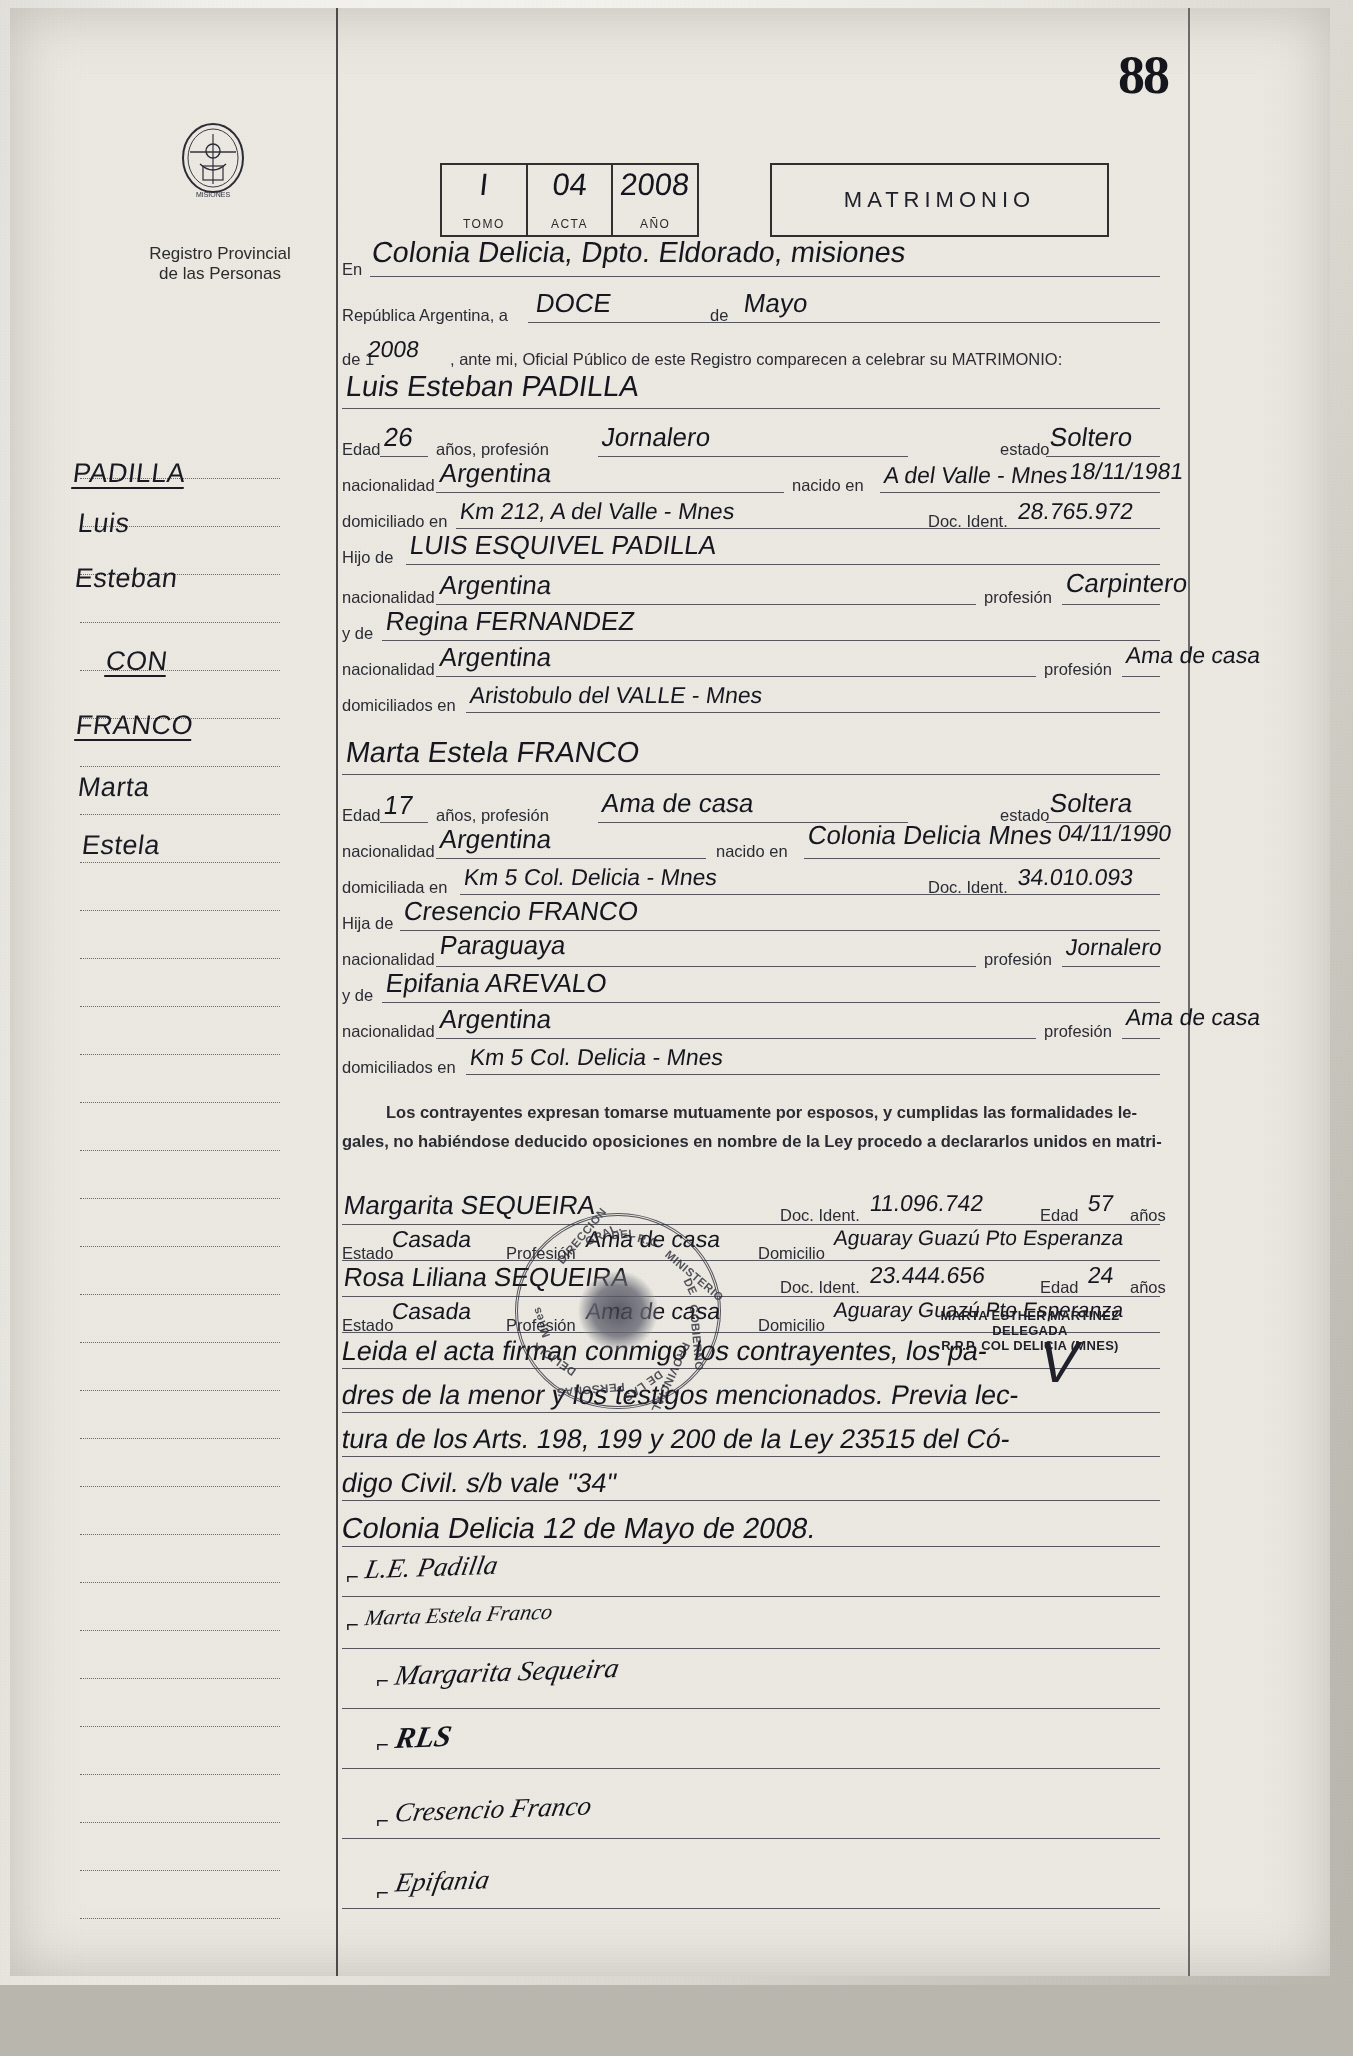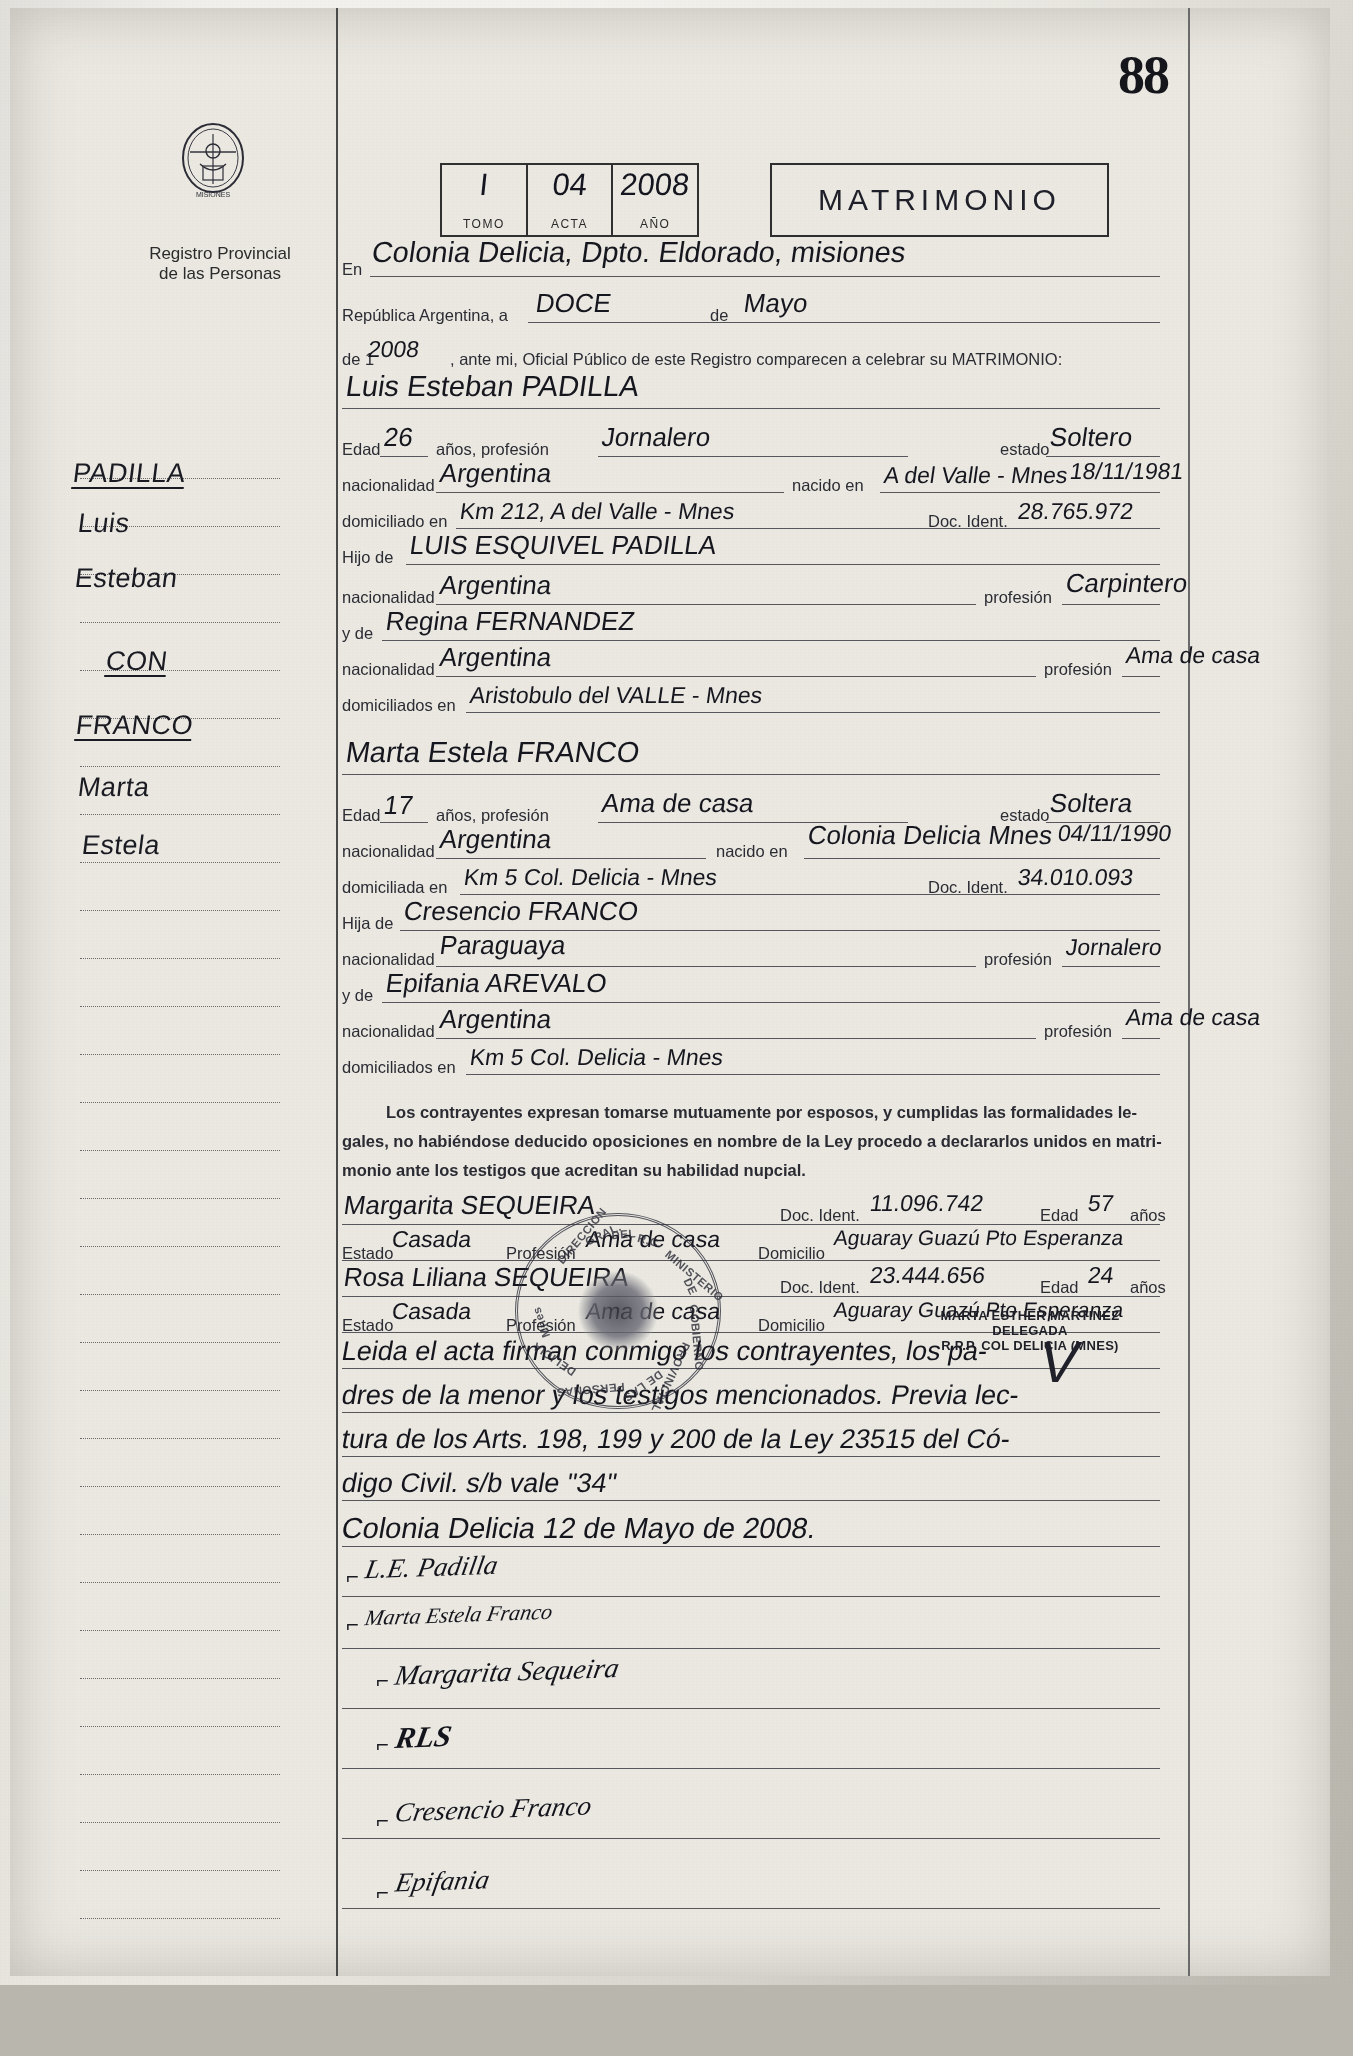--- a/index.html
+++ b/index.html
@@ -45,21 +45,21 @@
      font-family:"Liberation Serif",serif;font-size:27px;letter-spacing:7px;color:#1d1d24;}
   .boxes{position:absolute;left:100px;top:155px;width:255px;height:70px;border:2px solid #303030;
      display:flex;}
   .boxes div{flex:1;border-right:2px solid #303030;position:relative;}
   .boxes div:last-child{border-right:none;}
   .boxes .cap{position:absolute;left:0;bottom:4px;width:100%;text-align:center;font-size:12px;
      letter-spacing:1.5px;color:#2a2a2a;}
   .boxes .val{position:absolute;left:0;top:2px;width:100%;text-align:center;font-size:31px;
      font-family:"Liberation Sans",sans-serif;color:#15151f;transform:skewX(-6deg);}
   .matbox{position:absolute;left:430px;top:155px;width:335px;height:70px;border:2px solid #2e2e2e;
-     display:flex;align-items:center;justify-content:center;font-size:30px;letter-spacing:5px;color:#20202a;}
+     display:flex;align-items:center;justify-content:center;font-size:22px;letter-spacing:5px;color:#20202a;}
   .lbl{position:absolute;font-size:16.5px;color:#2c2c34;font-family:"Liberation Sans",sans-serif;}
   .ul{position:absolute;border-bottom:1.6px solid #56565c;height:0;}
   .ink{position:absolute;font-family:"Liberation Sans",sans-serif;color:#16161f;
      transform:skewX(-8deg);white-space:nowrap;}
   .ink.sm{font-size:23px;}
   .ink.md{font-size:26px;}
   .ink.lg{font-size:29px;}
   .para{position:absolute;font-size:16.5px;color:#2b2b33;line-height:29px;text-align:justify;font-weight:bold;}
   .scrawl{position:absolute;font-family:"Liberation Sans",sans-serif;color:#15151d;
      transform:skewX(-10deg);white-space:nowrap;}
@@ -285,21 +285,20 @@
       <div class="lbl" style="left:704px;top:1014px">profesión</div>
       <div class="ul" style="left:782px;top:1030px;width:38px"></div>
       <div class="ink sm" style="left:786px;top:996px">Ama de casa</div>
 
       <div class="lbl" style="left:2px;top:1050px">domiciliados en</div>
       <div class="ul" style="left:126px;top:1066px;width:694px"></div>
       <div class="ink sm" style="left:130px;top:1036px">Km 5 Col. Delicia - Mnes</div>
 
       <div class="para" style="left:46px;top:1090px;width:776px">Los contrayentes expresan tomarse mutuamente por esposos, y cumplidas las formalidades le-</div>
       <div class="para" style="left:2px;top:1119px;width:820px">gales, no habiéndose deducido oposiciones en nombre de la Ley procedo a declararlos unidos en matri-</div>
-      <div class="para" style="left:2px;top:1148px;width:600px">monio ante los testigos que acreditan su habilidad nupcial.</div>
 
       <div class="ul" style="left:2px;top:1216px;width:818px"></div>
       <div class="ink md" style="left:4px;top:1182px">Margarita SEQUEIRA</div>
       <div class="lbl" style="left:440px;top:1198px">Doc. Ident.</div>
       <div class="ink sm" style="left:530px;top:1182px">11.096.742</div>
       <div class="lbl" style="left:700px;top:1198px">Edad</div>
       <div class="ink sm" style="left:748px;top:1182px">57</div>
       <div class="lbl" style="left:790px;top:1198px">años</div>
 
       <div class="ul" style="left:2px;top:1252px;width:818px"></div>

